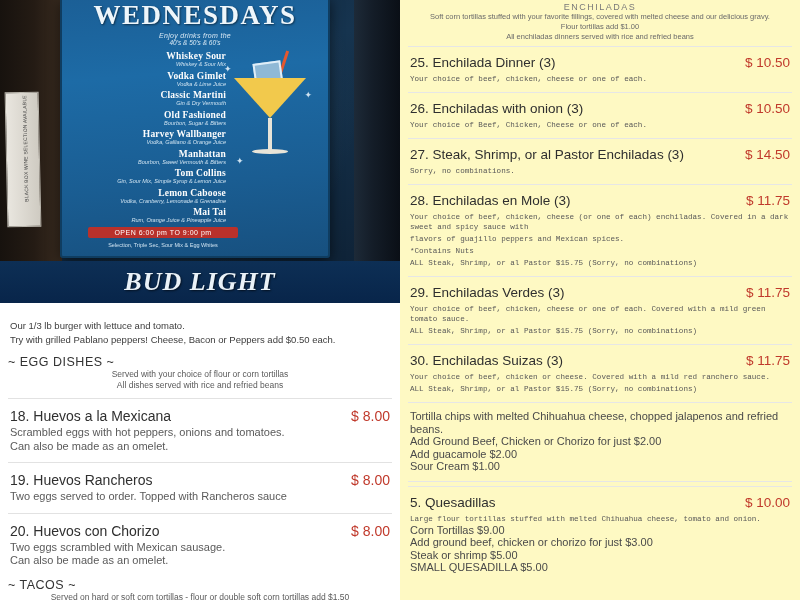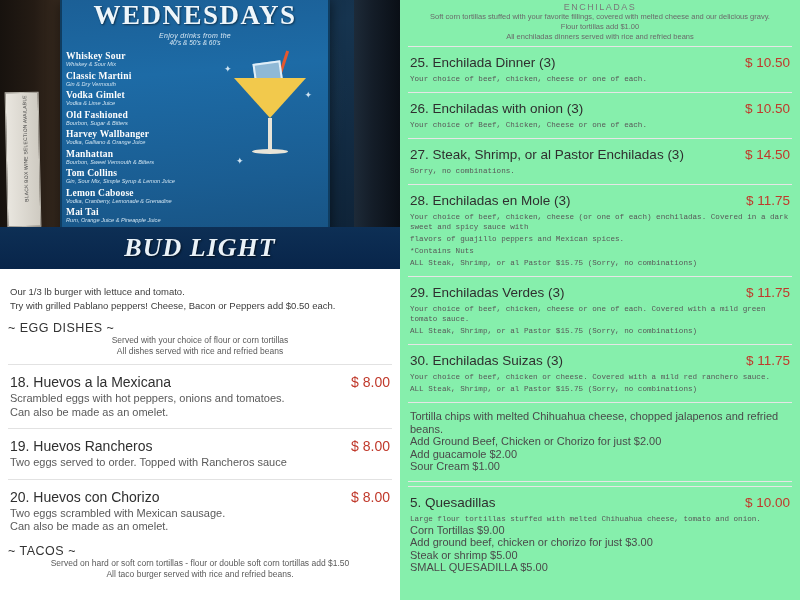--- a/index.html
+++ b/index.html
@@ -23,21 +23,21 @@
     height: 600px;
     position: relative;
     overflow: hidden;
     background: #fff;
   }
 
   
   .photo {
     position: relative;
     width: 400px;
-    height: 269px;
+    height: 303px;
     overflow: hidden;
     background: #0c1a2b;
   }
   .photo-bg {
     position: absolute; inset: 0;
     background:
       radial-gradient(circle at 45% 35%, rgba(120,180,220,0.25), rgba(0,0,0,0) 60%),
       linear-gradient(160deg, #12283f 0%, #16344f 35%, #0d1f32 100%);
   }
   
@@ -99,20 +99,21 @@
   .card-sub2 {
     text-align: center;
     color: #d8e8f4;
     font-size: 6.5px;
     font-style: italic;
     margin-bottom: 3px;
   }
   .drinks {
     padding: 2px 8px 0 4px;
     width: 172px;
+    text-align: right;
   }
   .drink { margin-bottom: 2.5px; }
   .drink-name {
     color: #fdfdfd;
     font-family: "Liberation Serif", serif;
     font-weight: bold;
     font-size: 9.5px;
     line-height: 10px;
     letter-spacing: .2px;
   }
@@ -248,21 +249,21 @@
     margin-top: 2px;
   }
 
   
   .right-col {
     width: 400px;
     height: 600px;
     position: relative;
     overflow: hidden;
     padding: 0 8px;
-    background: #86efac;
+    background: #fef9c3;
   }
   .r-section-head {
     text-align: center;
     font-size: 9px;
     color: #7a7a7a;
     letter-spacing: 1.5px;
     margin-top: 2px;
   }
   .r-note {
     text-align: center;
@@ -333,26 +334,26 @@
           <span class="sparkle" style="right:2px; top:34px;">✦</span>
           <span class="sparkle" style="left:8px; top:100px;">✦</span>
         </div>
 
         <div class="drinks">
           <div class="drink">
             <div class="drink-name">Whiskey Sour</div>
             <div class="drink-desc">Whiskey &amp; Sour Mix</div>
           </div>
           <div class="drink">
+            <div class="drink-name">Vodka Gimlet</div>
+            <div class="drink-desc">Vodka &amp; Lime Juice</div>
+          </div>
+          <div class="drink">
             <div class="drink-name">Classic Martini</div>
             <div class="drink-desc">Gin &amp; Dry Vermouth</div>
-          </div>
-          <div class="drink">
-            <div class="drink-name">Vodka Gimlet</div>
-            <div class="drink-desc">Vodka &amp; Lime Juice</div>
           </div>
           <div class="drink">
             <div class="drink-name">Old Fashioned</div>
             <div class="drink-desc">Bourbon, Sugar &amp; Bitters</div>
           </div>
           <div class="drink">
             <div class="drink-name">Harvey Wallbanger</div>
             <div class="drink-desc">Vodka, Galliano &amp; Orange Juice</div>
           </div>
           <div class="drink">

